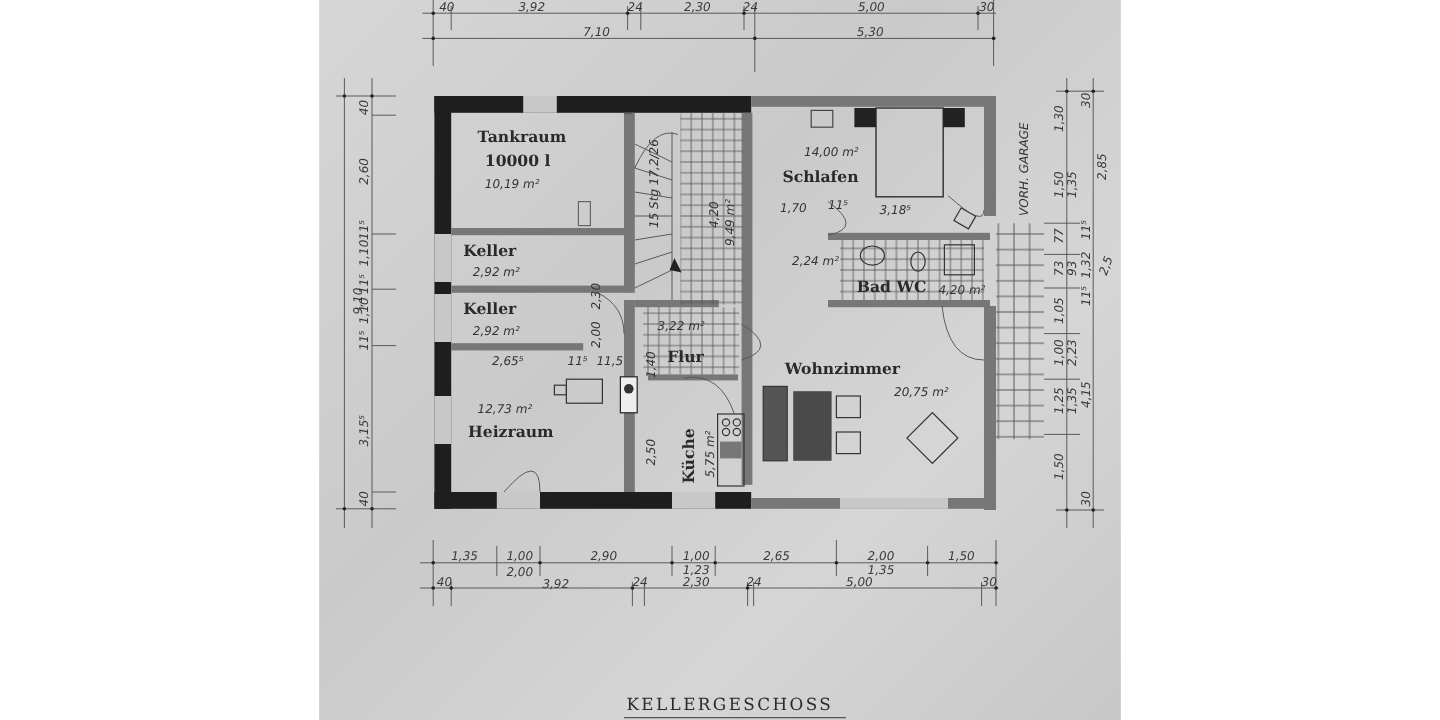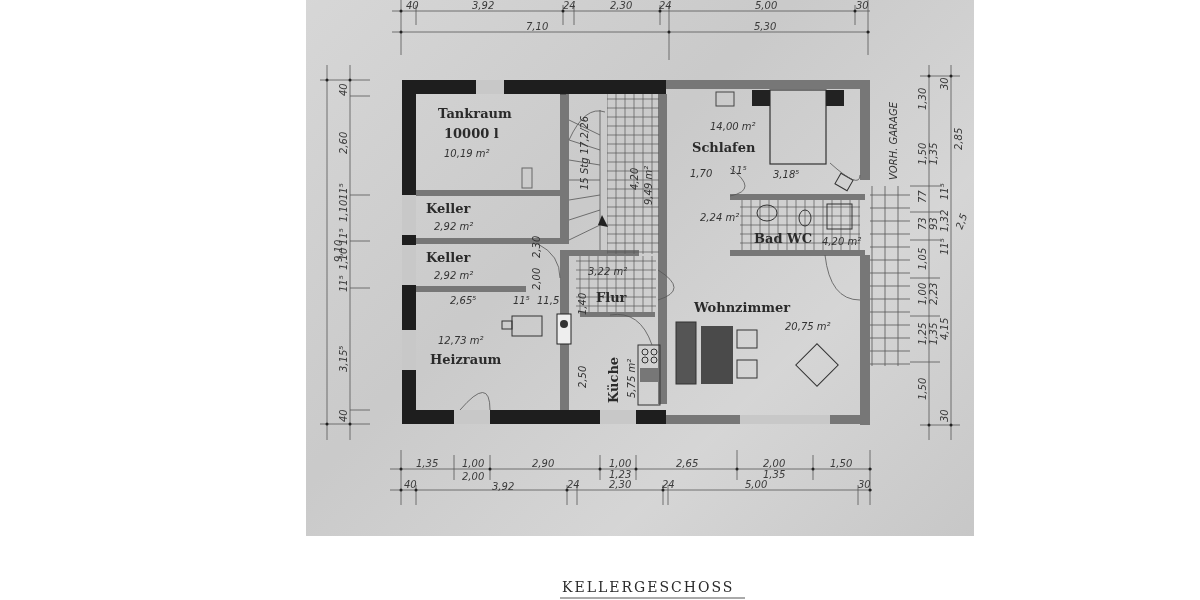--- a/index.html
+++ b/index.html
@@ -1,18 +1,18 @@
 <!DOCTYPE html>
 <html><head>
 <meta charset="utf-8">
 <style>
   html,body{margin:0;padding:0;}
   body{width:1200px;height:600px;background:#ffffff;position:relative;overflow:hidden;font-family:"DejaVu Serif",serif;}
-  #paper{position:absolute;left:266px;top:0;width:668px;height:536px;background:#d2d2d2;
-    background-image:linear-gradient(135deg,rgba(255,255,255,0.10) 0%,rgba(0,0,0,0.04) 40%,rgba(255,255,255,0.08) 70%,rgba(0,0,0,0.05) 100%);margin-left:40px;}
+  #paper{position:absolute;left:266px;top:0;width:668px;height:600px;background:#d2d2d2;
+    background-image:linear-gradient(135deg,rgba(255,255,255,0.10) 0%,rgba(0,0,0,0.04) 40%,rgba(255,255,255,0.08) 70%,rgba(0,0,0,0.05) 100%);}
   svg{position:absolute;left:0;top:0;}
   .dim{font-family:"DejaVu Sans",sans-serif;font-style:italic;font-size:10px;fill:#3a3a3a;}
   .room{font-family:"DejaVu Serif",serif;font-weight:bold;font-size:13px;fill:#2a2a2a;}
   .area{font-family:"DejaVu Sans",sans-serif;font-style:italic;font-size:10px;fill:#333;}
   .title{font-family:"DejaVu Serif",serif;font-size:14px;letter-spacing:2px;fill:#2a2a2a;}
   .dl{stroke:#555;stroke-width:0.8;fill:none;}
   .dot{fill:#222;}
 </style>
 </head>
 <body>

